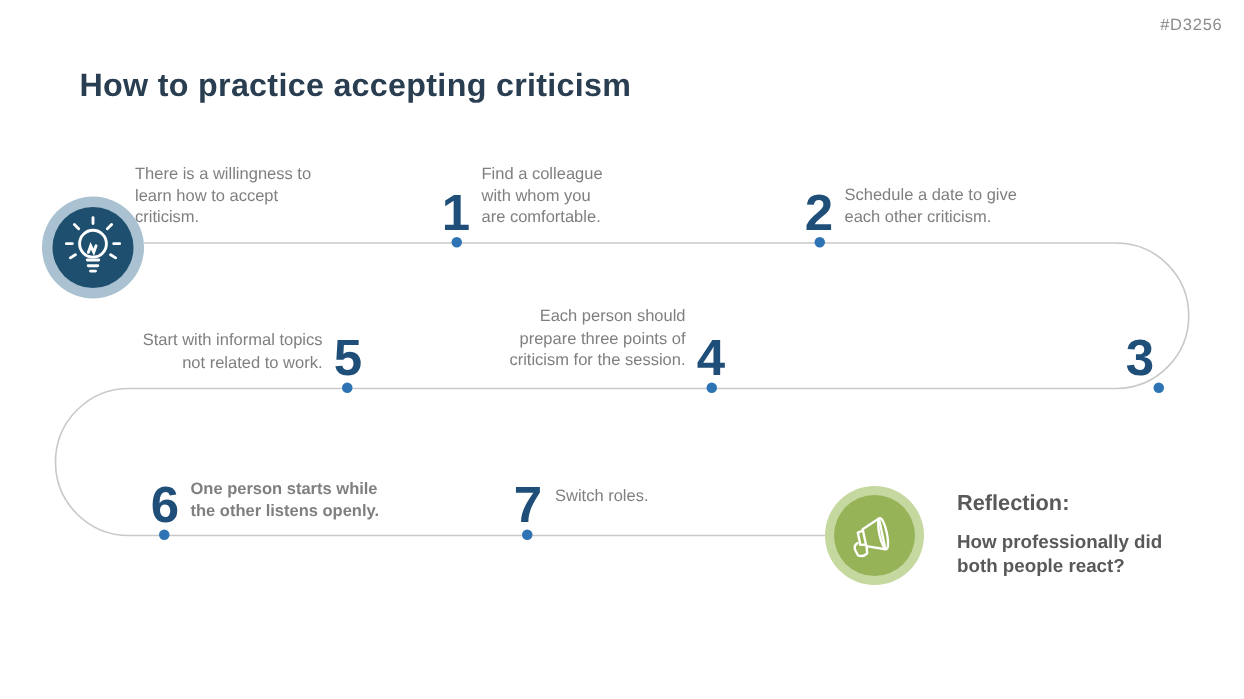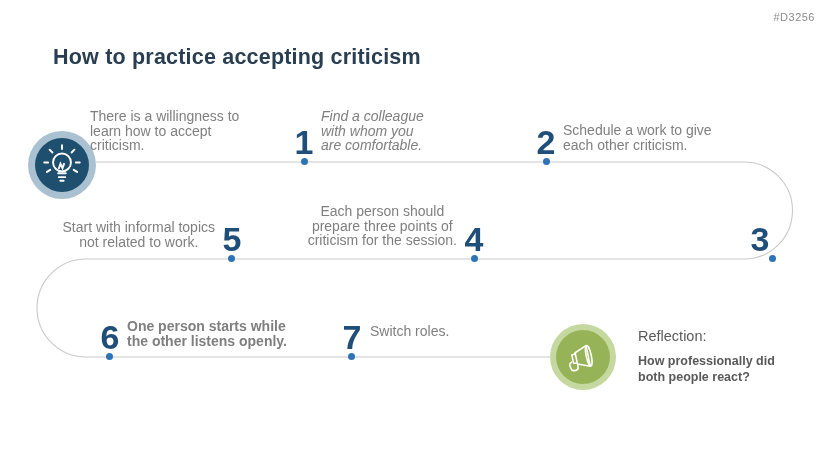--- a/index.html
+++ b/index.html
@@ -19,33 +19,33 @@
   .badge{position:absolute;border-radius:50%;}
   .badge-inner{
     position:absolute;border-radius:50%;display:flex;align-items:center;
     justify-content:center;
   }
   .badge-start{left:28px;top:131px;width:68px;height:68px;background:#A9C1D0;}
   .badge-start .badge-inner{left:7px;top:7px;width:54px;height:54px;background:#1F4F6E;}
   .badge-end{left:550px;top:324px;width:66px;height:66px;background:#C5D89F;}
   .badge-end .badge-inner{left:6px;top:6px;width:54px;height:54px;background:#96B457;}
   .txt{
-    position:absolute;font-size:14px;line-height:14.5px;color:#7F7F7F;
+    position:absolute;font-size:11px;line-height:14.5px;color:#7F7F7F;
     white-space:pre-line;
   }
-  .txt.right{text-align:center;}
+  .txt.right{text-align:right;}
   .num{
     position:absolute;width:44px;text-align:center;font-size:34px;line-height:34px;
     font-weight:bold;color:#1F4E79;
   }
   .dot{
     position:absolute;width:7px;height:7px;border-radius:50%;background:#2E74B5;
   }
   .refl-heading{
-    position:absolute;left:638px;top:328px;font-size:14.5px;font-weight:normal;
+    position:absolute;left:638px;top:328px;font-size:14.5px;font-weight:bold;
     color:#595959;
   }
   .refl-question{
     position:absolute;left:638px;top:354px;font-size:12.5px;line-height:15.5px;
     font-weight:bold;color:#595959;white-space:pre-line;
   }
 </style>
 </head>
 <body>
 
@@ -71,27 +71,27 @@
       </svg>
     </div>
   </div>
 
   <div class="txt" style="left:90px;top:109px;">There is a willingness to
 learn how to accept
 criticism.</div>
 
   <div class="num" style="left:282px;top:125px;">1</div>
   <div class="dot" style="left:301px;top:158px;"></div>
-  <div class="txt" style="left:321px;top:109px;font-style:italic;">Find a colleague
+  <div class="txt" style="left:321px;top:109px;">Find a colleague
 with whom you
 are comfortable.</div>
 
   <div class="num" style="left:524px;top:125px;">2</div>
   <div class="dot" style="left:543px;top:158px;"></div>
-  <div class="txt" style="left:563px;top:123px;">Schedule a work to give
+  <div class="txt" style="left:563px;top:123px;">Schedule a date to give
 each other criticism.</div>
 
   <div class="num" style="left:738px;top:222px;">3</div>
   <div class="dot" style="left:769px;top:255px;"></div>
 
   <div class="num" style="left:452px;top:222px;">4</div>
   <div class="dot" style="left:471px;top:255px;"></div>
   <div class="txt right" style="right:372px;top:204px;">Each person should
 prepare three points of
 criticism for the session.</div>

